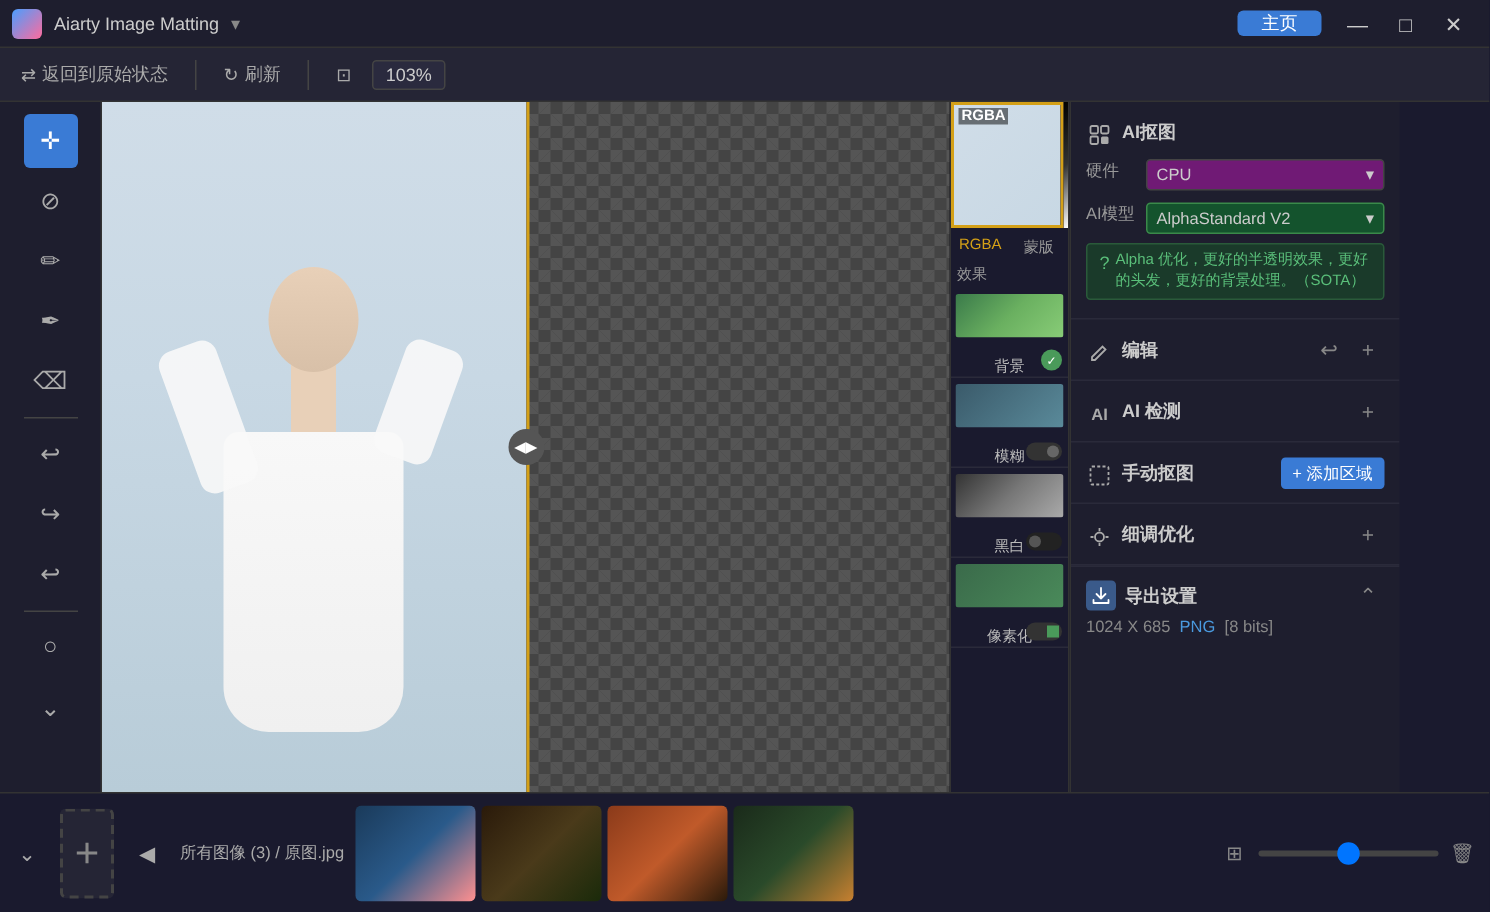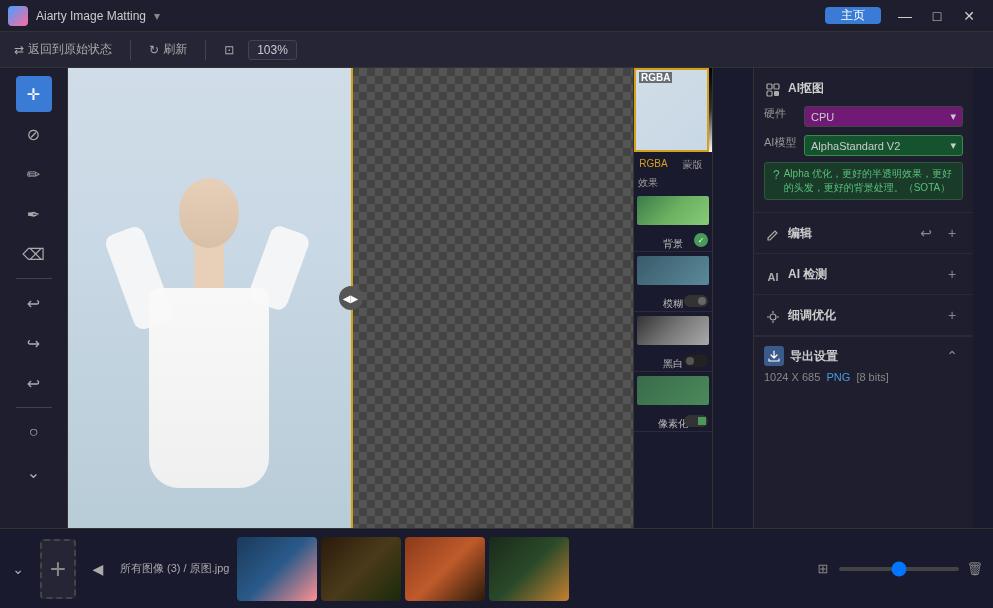--- a/index.html
+++ b/index.html
@@ -163,21 +163,21 @@
       </div>
     </div>
 
     <div class="canvas-checkerboard"></div>
 
     <div class="canvas-divider">
       <div class="divider-handle">◀▶</div>
     </div>
   </div>
 
-  <div style="display:flex;width:360px;flex-shrink:0;gap:40px;">
+  <div style="display:flex;width:360px;flex-shrink:0;">
 
     <div class="effects-side">
 
       <div class="thumbs-container">
         <div class="thumb-box thumb-box-selected">
           <span class="preview-label">RGBA</span>
           <div style="width:100%;height:100%;background:linear-gradient(135deg,#d0dde8,#c8d8e4);"></div>
         </div>
         <div class="thumb-box2">
 
@@ -286,20 +286,33 @@
           <div class="ai-section-icon">
             <span style="color:#aaa;font-size:11px;font-weight:bold;">AI</span>
           </div>
           <span class="ai-section-title">AI 检测</span>
           <div class="ai-section-actions">
             <button class="ai-icon-btn">+</button>
           </div>
         </div>
       </div>
 
+      <div class="ai-section">
+        <div class="ai-section-header">
+          <div class="ai-section-icon">
+            <svg width="14" height="14" viewBox="0 0 14 14" fill="none">
+                <rect x="1" y="1" width="12" height="12" rx="1" stroke="#aaa" stroke-width="1.2" stroke-dasharray="2 1.5"></rect>
+              </svg>
+          </div>
+          <span class="ai-section-title">手动抠图</span>
+          <div class="ai-section-actions">
+            <button class="add-area-btn">+ 添加区域</button>
+          </div>
+        </div>
+      </div>
 
       <div class="ai-section">
         <div class="ai-section-header">
           <div class="ai-section-icon">
             <svg width="14" height="14" viewBox="0 0 14 14" fill="none">
                 <circle cx="7" cy="7" r="3" stroke="#aaa" stroke-width="1.2"></circle>
                 <line x1="7" y1="1" x2="7" y2="3" stroke="#aaa" stroke-width="1.2"></line>
                 <line x1="7" y1="11" x2="7" y2="13" stroke="#aaa" stroke-width="1.2"></line>
                 <line x1="1" y1="7" x2="3" y2="7" stroke="#aaa" stroke-width="1.2"></line>
                 <line x1="11" y1="7" x2="13" y2="7" stroke="#aaa" stroke-width="1.2"></line>

